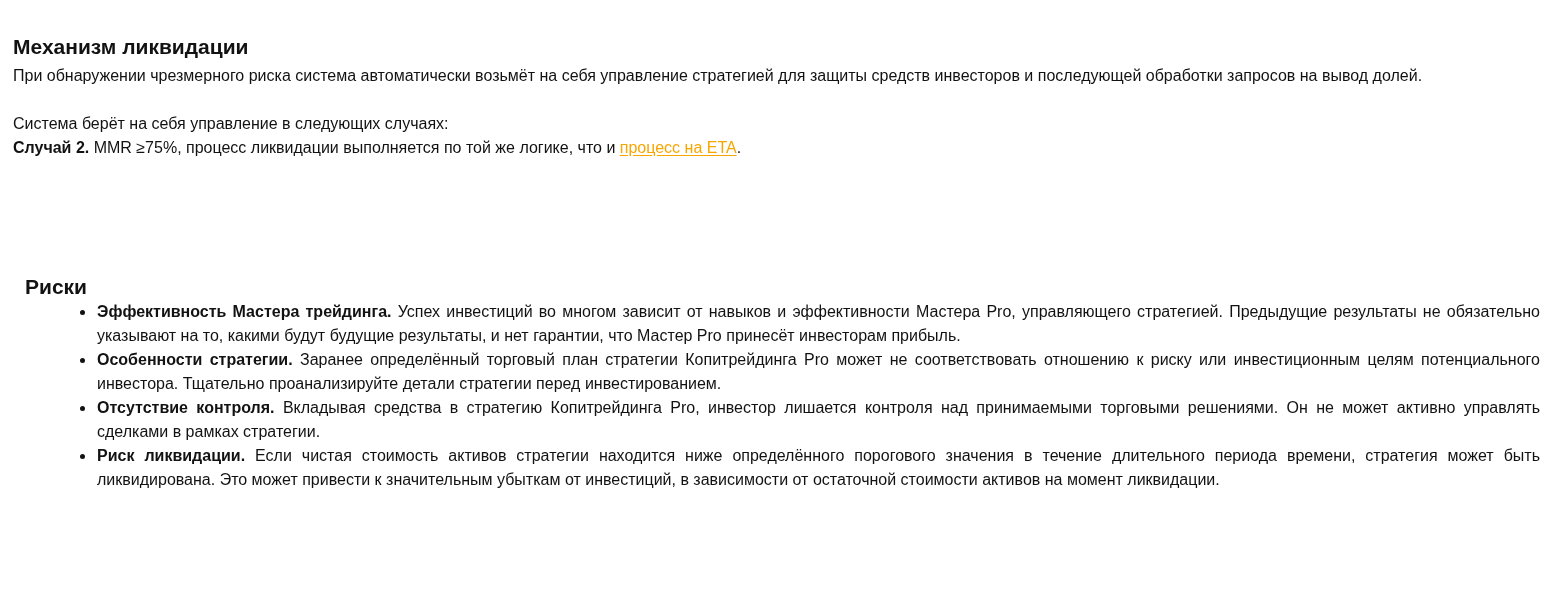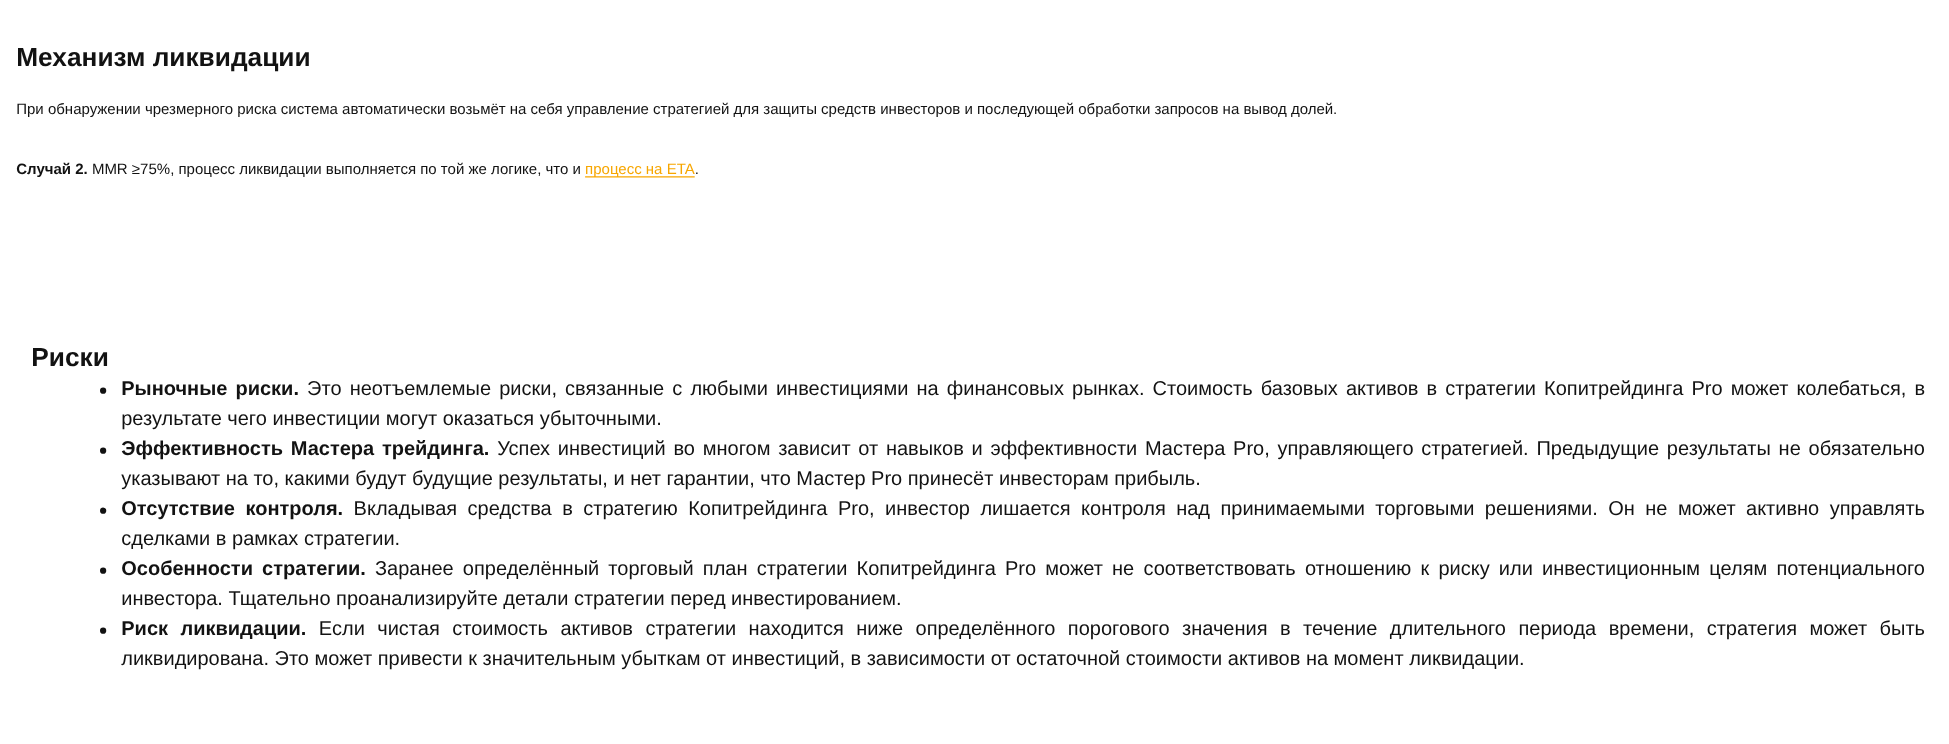--- a/index.html
+++ b/index.html
@@ -22,34 +22,34 @@
       right: 19px;
     }
     .section-title {
       font-size: 21px;
       font-weight: 700;
       line-height: 26px;
       margin: 0;
       color: #121212;
     }
     .para {
-      font-size: 12px;
+      font-size: 16px;
       line-height: 24px;
       margin: 0;
     }
     .para b { font-weight: 700; }
     .link {
       color: #f7a600;
       text-decoration: underline;
       text-underline-offset: 2px;
       cursor: pointer;
       text-align: center;
     }
     #sec-liq { position: absolute; top: 34px; left: 0; right: 0; }
-    #sec-liq .section-title { margin-bottom: 15px; }
+    #sec-liq .section-title { margin-bottom: 4px; }
     .spacer { height: 24px; }
 
     #sec-risks { position: absolute; top: 274px; left: 12px; right: 0; }
     ul.risk-list {
       list-style: none;
       margin: 0;
       padding: 0 0 0 72px;
     }
     ul.risk-list li {
       position: relative;
@@ -72,27 +72,27 @@
   </style>
 </head>
 <body>
 
 <div class="doc">
 
   <section id="sec-liq">
     <h2 class="section-title">Механизм ликвидации</h2>
     <p class="para">При обнаружении чрезмерного риска система автоматически возьмёт на себя управление стратегией для защиты средств инвесторов и последующей обработки запросов на вывод долей.</p>
     <div class="spacer"></div>
+    <p class="para">Система берёт на себя управление в следующих случаях:</p>
     <p class="para"><b>Случай 2.</b><span> MMR ≥75%, процесс ликвидации выполняется по той же логике, что и </span><a class="link">процесс на ETA</a><span>.</span></p>
   </section>
 
   <section id="sec-risks">
     <h2 class="section-title">Риски</h2>
     <ul class="risk-list">
-      <li><b>Рыночные риски.</b><span> Это неотъемлемые риски, связанные с любыми инвестициями на финансовых рынках. Стоимость базовых активов в стратегии Копитрейдинга Pro может колебаться, в результате чего инвестиции могут оказаться убыточными.</span></li>
       <li><b>Эффективность Мастера трейдинга.</b><span> Успех инвестиций во многом зависит от навыков и эффективности Мастера Pro, управляющего стратегией. Предыдущие результаты не обязательно указывают на то, какими будут будущие результаты, и нет гарантии, что Мастер Pro принесёт инвесторам прибыль.</span></li>
+      <li><b>Особенности стратегии.</b><span> Заранее определённый торговый план стратегии Копитрейдинга Pro может не соответствовать отношению к риску или инвестиционным целям потенциального инвестора. Тщательно проанализируйте детали стратегии перед инвестированием.</span></li>
       <li><b>Отсутствие контроля.</b><span> Вкладывая средства в стратегию Копитрейдинга Pro, инвестор лишается контроля над принимаемыми торговыми решениями. Он не может активно управлять сделками в рамках стратегии.</span></li>
-      <li><b>Особенности стратегии.</b><span> Заранее определённый торговый план стратегии Копитрейдинга Pro может не соответствовать отношению к риску или инвестиционным целям потенциального инвестора. Тщательно проанализируйте детали стратегии перед инвестированием.</span></li>
       <li><b>Риск ликвидации.</b><span> Если чистая стоимость активов стратегии находится ниже определённого порогового значения в течение длительного периода времени, стратегия может быть ликвидирована. Это может привести к значительным убыткам от инвестиций, в зависимости от остаточной стоимости активов на момент ликвидации.</span></li>
     </ul>
   </section>
 
 </div>
 
 </body></html>

